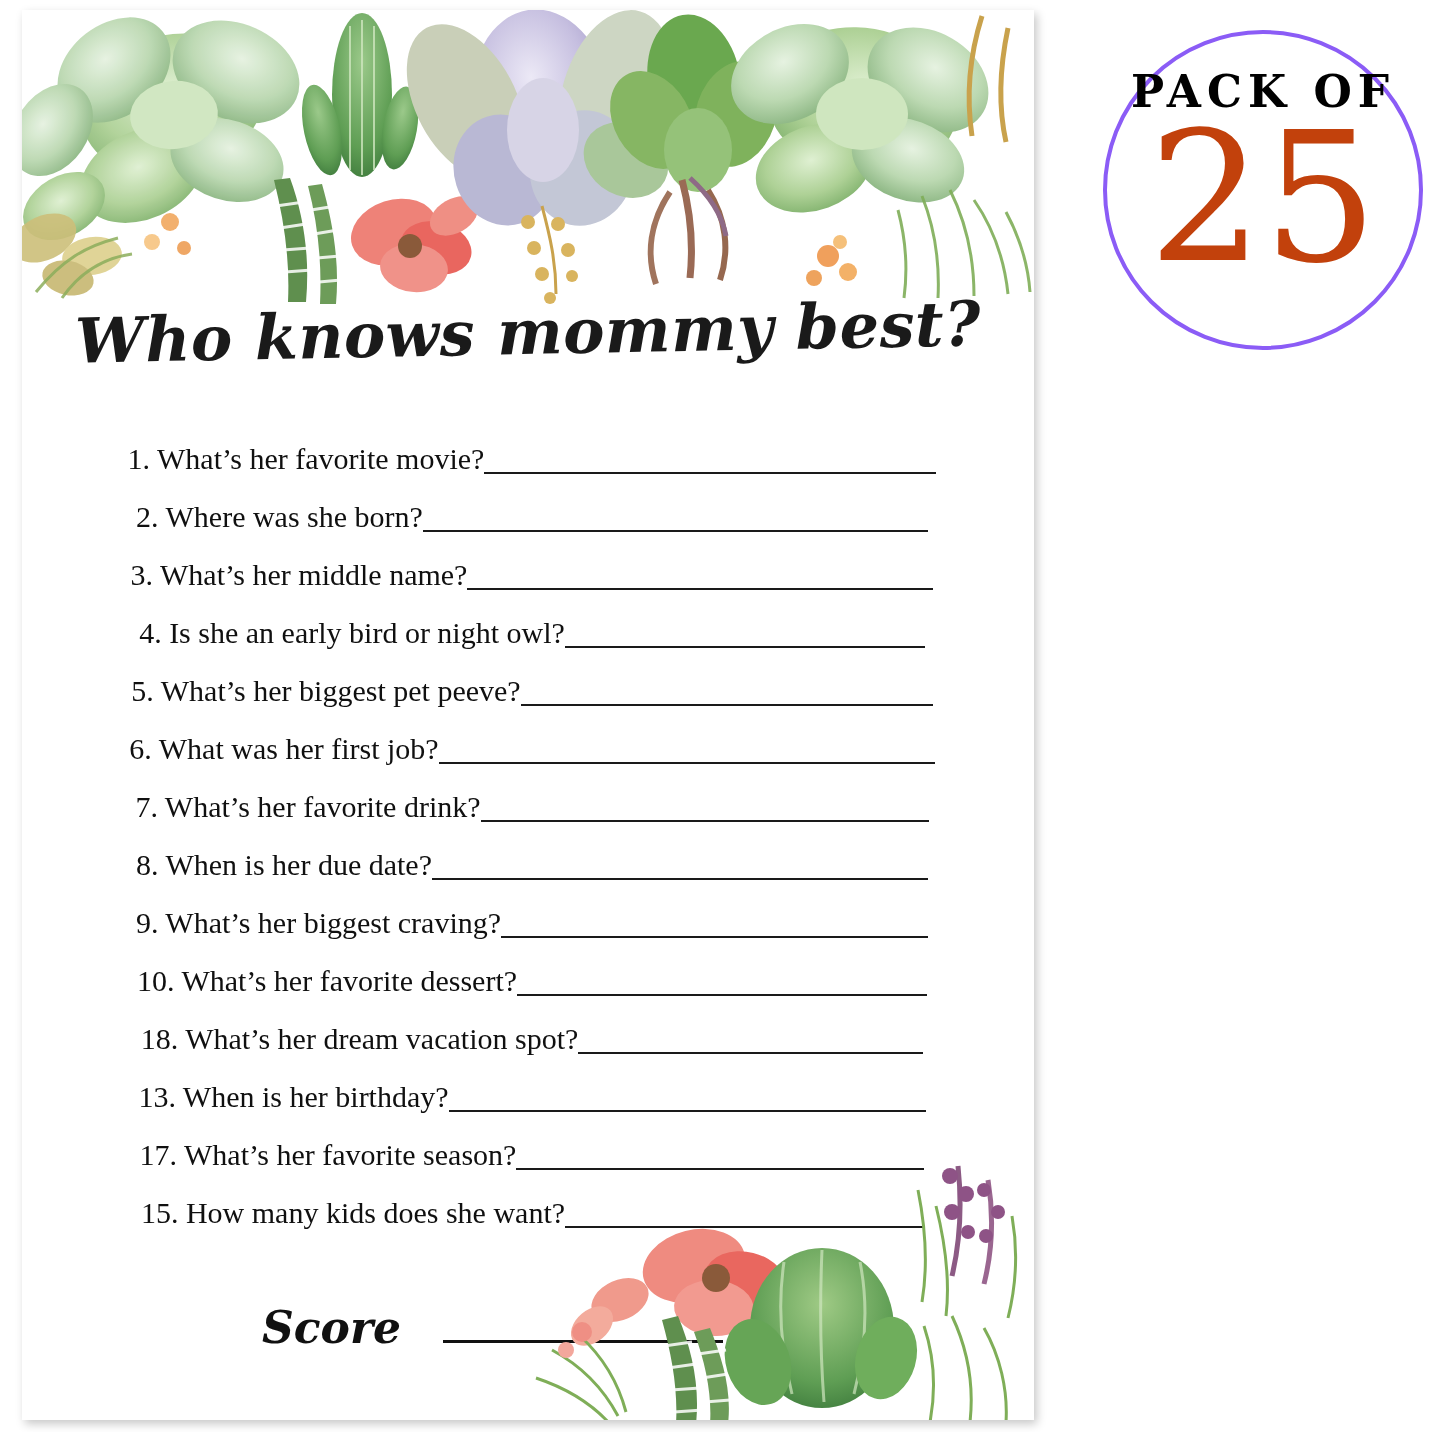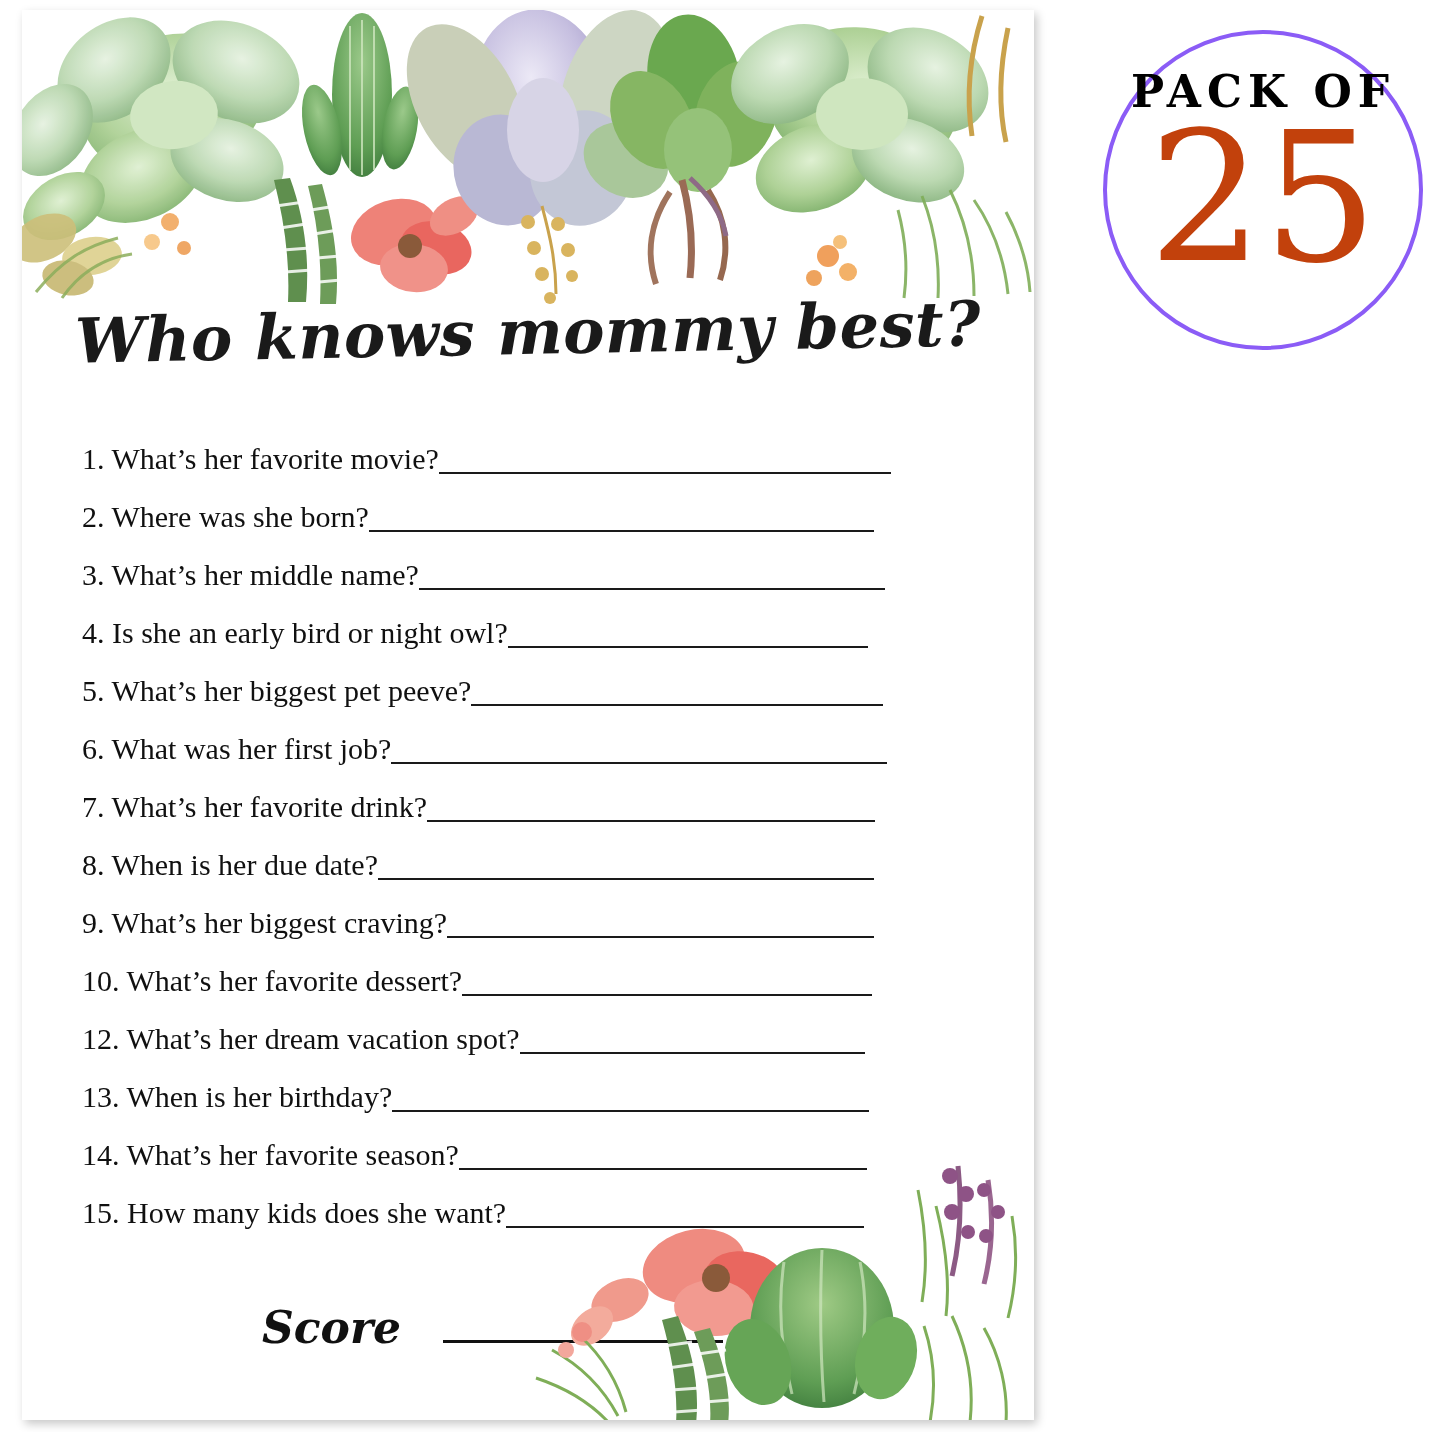--- a/index.html
+++ b/index.html
@@ -71,20 +71,21 @@
     top: 412px;
     width: 900px;
   }
   .q-row {
     display: flex;
     align-items: flex-end;
     height: 58px;
     font-size: 30px;
     color: #101010;
     white-space: nowrap;
+    justify-content: center;
   }
   .q-text {
     flex: 0 0 auto;
     line-height: 1;
     padding-bottom: 6px;
   }
   .q-line {
     flex: 1 1 auto;
     border-bottom: 2px solid #1a1a1a;
     height: 0;
@@ -350,29 +351,29 @@
         </div>
         <div class="q-row">
           <span class="q-text">9. What’s her biggest craving?</span>
           <span class="q-line" style="flex: 0 0 427px;"></span>
         </div>
         <div class="q-row">
           <span class="q-text">10. What’s her favorite dessert?</span>
           <span class="q-line" style="flex: 0 0 410px;"></span>
         </div>
         <div class="q-row">
-          <span class="q-text">12. What’s her dream vacation spot?</span>
+          <span class="q-text">18. What’s her dream vacation spot?</span>
           <span class="q-line" style="flex: 0 0 345px;"></span>
         </div>
         <div class="q-row">
           <span class="q-text">13. When is her birthday?</span>
           <span class="q-line" style="flex: 0 0 477px;"></span>
         </div>
         <div class="q-row">
-          <span class="q-text">14. What’s her favorite season?</span>
+          <span class="q-text">17. What’s her favorite season?</span>
           <span class="q-line" style="flex: 0 0 408px;"></span>
         </div>
         <div class="q-row">
           <span class="q-text">15. How many kids does she want?</span>
           <span class="q-line" style="flex: 0 0 358px;"></span>
         </div>
       </div>
 
     <div id="score-row">
       <div id="score-label">Score</div>

